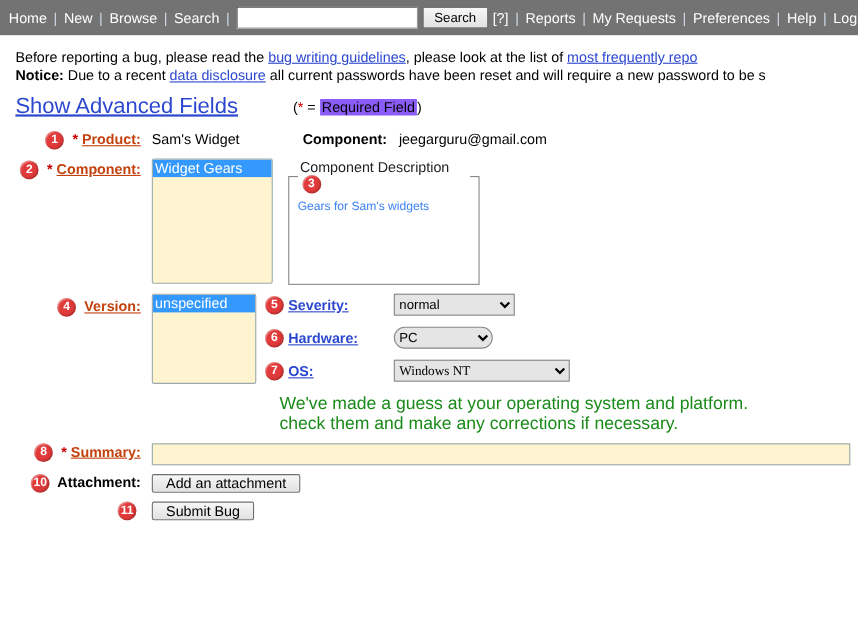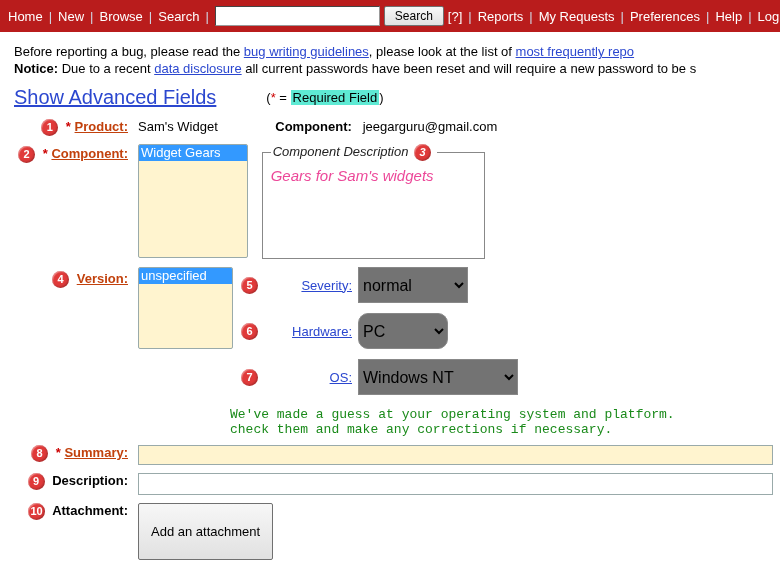--- a/index.html
+++ b/index.html
@@ -6,21 +6,21 @@
   body {
     margin: 0;
     font-family: Verdana, Arial, sans-serif;
     font-size: 13px;
     color: #000;
     background: #fff;
     width: 780px;
     overflow: hidden;
   }
   .topbar {
-    background: #b91c1c;
+    background: #737373;
     color: #fff;
     padding: 6px 8px;
     display: flex;
     align-items: center;
     gap: 4px;
     white-space: nowrap;
     font-size: 13px;
   }
   .topbar a { color: #fff; text-decoration: none; cursor: pointer; }
   .topbar .sep { color: #d0d8e6; padding: 0 2px; }
@@ -46,21 +46,21 @@
   a.link { color: #2b47cf; text-decoration: underline; cursor: pointer; }
   .advline {
     display: flex;
     align-items: center;
     gap: 50px;
     margin: 10px 0 6px 0;
   }
   .showadv { color: #2b47cf; text-decoration: underline; cursor: pointer; font-size: 20px; }
   .reqfield { font-size: 13px; }
   .reqstar { color: #c00; }
-  .reqhi { background: #5eead4; padding: 0 2px; }
+  .reqhi { background: #8b5cf6; padding: 0 2px; }
   .form-table { display: table; border-spacing: 0; }
   .row { display: table-row; }
   .labelcell {
     display: table-cell;
     text-align: right;
     vertical-align: top;
     padding: 4px 6px 4px 0;
     white-space: nowrap;
     min-width: 120px;
     font-weight: bold;
@@ -86,67 +86,66 @@
     box-shadow: inset -1px -1px 2px rgba(0,0,0,.25), inset 1px 1px 1px rgba(255,255,255,.4);
   }
   select.listbox {
     background: #fff4cf;
     border: 1px solid #9aa;
     font-size: 13px;
   }
   select.listbox option[selected] { background: #3399ff; color: #fff; }
   .compdesc {
     border: 1px solid #888;
-    width: 223px;
+    width: 174px;
     height: 115px;
     padding: 6px 8px;
     position: relative;
     margin-left: 10px;
     display: inline-block;
     vertical-align: top;
-    font-style: italic;
   }
   .compdesc legend { font-size: 13px; color: #222; }
-  .compdesc .desc-text { color: #ec4899; font-size: 15px; }
+  .compdesc .desc-text { color: #3b82f6; font-size: 11px; }
   .sevblock {
     display: inline-block;
     vertical-align: top;
     margin-left: 8px;
   }
   .sevrow { display: flex; align-items: center; margin-bottom: 10px; }
-  .sevlabel { width: 90px; text-align: right; font-weight: normal; margin-right: 6px; }
+  .sevlabel { width: 90px; text-align: left; font-weight: bold; margin-right: 6px; }
   .sevlabel a { color: #2b47cf; text-decoration: underline; cursor: pointer; }
   select.dropdown {
     border: 1px solid #888;
-    background: #737373;
-    font-size: 16px;
-    height: 36px;
-  }
-  .guess { color: #1a8a1a; font-size: 13px; margin-left: 92px; margin-top: 2px; font-family: Liberation Mono, monospace; }
+    background: #e5e5e5;
+    font-size: 12px;
+    height: 20px;
+  }
+  .guess { color: #1a8a1a; font-size: 16px; margin-left: 116px; margin-top: 2px; }
   input.summary {
     width: 635px;
     height: 20px;
     background: #fff4cf;
     border: 1px solid #9aa;
     font-size: 13px;
     padding: 0 4px;
   }
   input.descinput {
     width: 635px;
     height: 22px;
     border: 1px solid #9aa;
     background: #fff;
     font-size: 13px;
     padding: 0 4px;
   }
   button.formbtn {
     background: linear-gradient(#f7f7f7, #e1e1e1);
     border: 1px solid #707070;
     border-radius: 2px;
-    padding: 20px 12px;
+    padding: 0 12px;
     font-size: 13px;
     cursor: pointer;
     text-align: center;
   }
 </style>
 </head>
 <body>
 
 <div class="topbar">
   <a>Home</a>
@@ -245,21 +244,21 @@
             <div class="sevrow">
               <span class="circle">6</span>
               <span class="sevlabel"><a>Hardware:</a></span>
               <select class="dropdown" style="width:90px;border-radius:10px;">
                 <option>PC</option>
               </select>
             </div>
             <div class="sevrow">
               <span class="circle">7</span>
               <span class="sevlabel"><a>OS:</a></span>
-              <select class="dropdown" style="width:160px;">
+              <select class="dropdown" style="width:160px;font-family:Liberation Serif, serif;">
                 <option>Windows NT</option>
               </select>
             </div>
           </div>
         </div>
         <div class="guess">
           <span>We've made a guess at your operating system and platform.</span><br>
           <span>check them and make any corrections if necessary.</span>
         </div>
       </div>
@@ -269,29 +268,20 @@
       <div class="labelcell">
         <span class="circle">8</span>
         <span class="reqstar">*</span>
         <a class="fieldlink">Summary:</a>
       </div>
       <div class="valcell">
         <input class="summary" type="text" style="">
       </div>
     </div>
 
-    <div class="row">
-      <div class="labelcell">
-        <span class="circle">9</span>
-        <span>Description:</span>
-      </div>
-      <div class="valcell">
-        <input class="descinput" type="text" style="">
-      </div>
-    </div>
 
     <div class="row">
       <div class="labelcell">
         <span class="circle">10</span>
         <span>Attachment:</span>
       </div>
       <div class="valcell">
         <button class="formbtn">Add an attachment</button>
       </div>
     </div>

